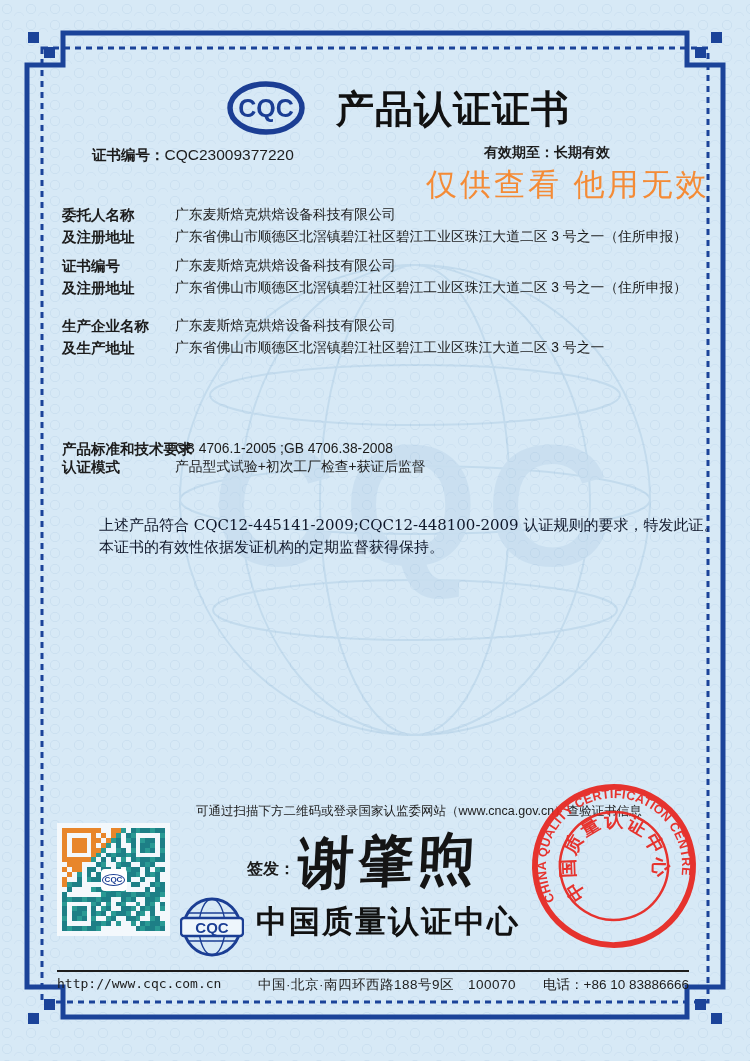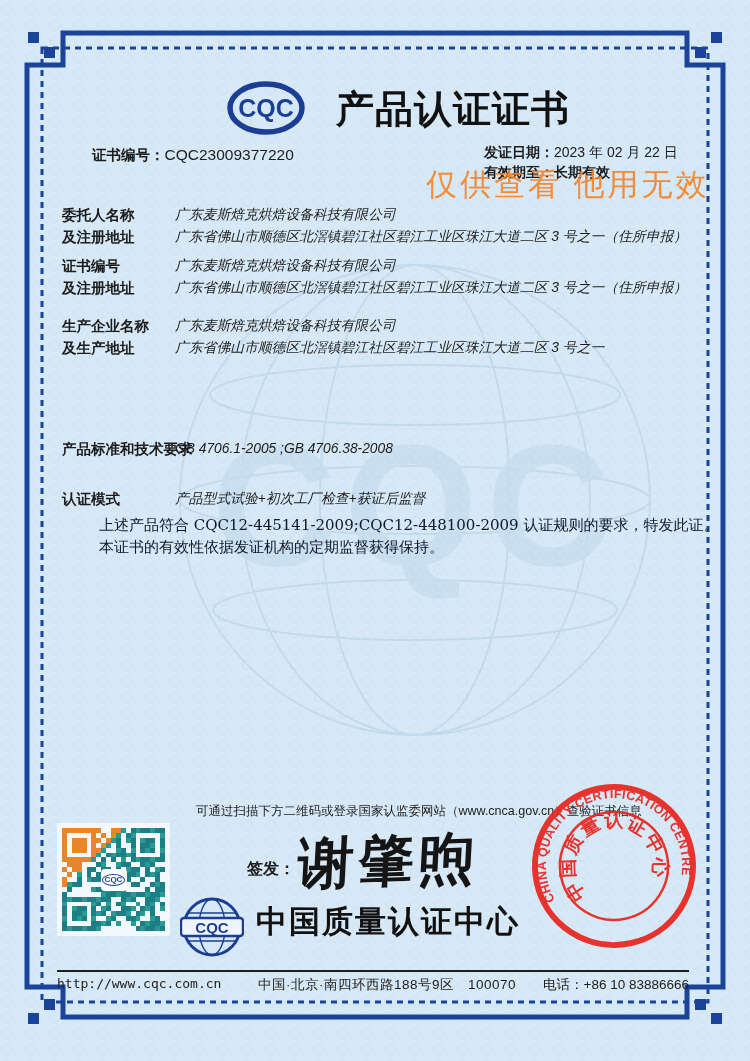--- a/index.html
+++ b/index.html
@@ -34,23 +34,23 @@
   .meta-right{left:484px;top:142px;z-index:2;font-size:14px;line-height:20px;white-space:nowrap;}
   .meta-right .lbl{font-weight:bold;}
 
   .overlay-orange{
     left:426px;top:164px;z-index:6;font-size:31px;letter-spacing:3px;white-space:nowrap;
     color:rgba(245,134,43,.95);font-weight:400;
   }
 
   .row{left:62px;z-index:2;display:grid;grid-template-columns:113px 1fr;width:640px;}
   .row .lab div{font-weight:bold;font-size:14.5px;line-height:22px;white-space:nowrap;}
-  .row .val div{font-size:13.8px;line-height:22px;white-space:nowrap;font-style:italic;}
+  .row .val div{font-size:13.8px;line-height:22px;white-space:nowrap;}
   .row.tight .val div{line-height:18px;}
-  .r1{top:204px;} .r2{top:255px;} .r3{top:315px;} .r4{top:375px;} .r5{top:438px;} .r6{top:488px;}
+  .r1{top:204px;} .r2{top:255px;} .r3{top:315px;} .r4{top:375px;} .r5{top:438px;} .r6{top:456px;}
 
   .statements{left:62px;top:515px;z-index:2;font-size:15px;line-height:21.5px;color:#0f172a;white-space:nowrap;margin-left:37px;}
 
   .qr-note{left:196px;top:803px;z-index:2;font-size:12.5px;white-space:nowrap;}
 
   .qr{left:57px;top:823px;z-index:3;width:113px;height:113px;background:#f3f8fc;box-sizing:border-box;padding:5px;}
   .qr-grid{display:grid;grid-template-columns:repeat(21,1fr);grid-template-rows:repeat(21,1fr);width:103px;height:103px;}
   .qr-logo{position:absolute;left:50%;top:50%;transform:translate(-50%,-50%);background:#fff;border-radius:4px;
     width:26px;height:22px;display:flex;align-items:center;justify-content:center;z-index:2;}
   .qr-logo span{font-size:8px;font-weight:bold;color:#1b3e94;border:1.4px solid #1b3e94;border-radius:50%;padding:1px 2px;line-height:1;}
@@ -105,23 +105,20 @@
     <ellipse cx="40" cy="27" rx="36" ry="24" fill="none" stroke="#1b3e94" stroke-width="5.5"></ellipse>
     <text x="40" y="36" text-anchor="middle" font-size="25" font-weight="bold" font-family="Liberation Sans, sans-serif" fill="#1b3e94">CQC</text>
   </svg>
   <div class="abs title">产品认证证书</div>
 
   <div class="abs meta-left">
     <span class="kai lbl">证书编号：</span><span class="val">CQC23009377220</span>
   </div>
   <div class="abs meta-right">
     <div>
-      <span class="kai lbl">发证日期：</span><span>2023 年 02 月 22 日</span>
-    </div>
-    <div>
       <span class="kai lbl">有效期至：</span><span class="kai lbl">长期有效</span>
     </div>
   </div>
 
   <div class="abs overlay-orange">仅供查看 他用无效</div>
 
   <div class="abs row r1">
     <div class="lab">
       <div>委托人名称</div>
       <div>及注册地址</div>

